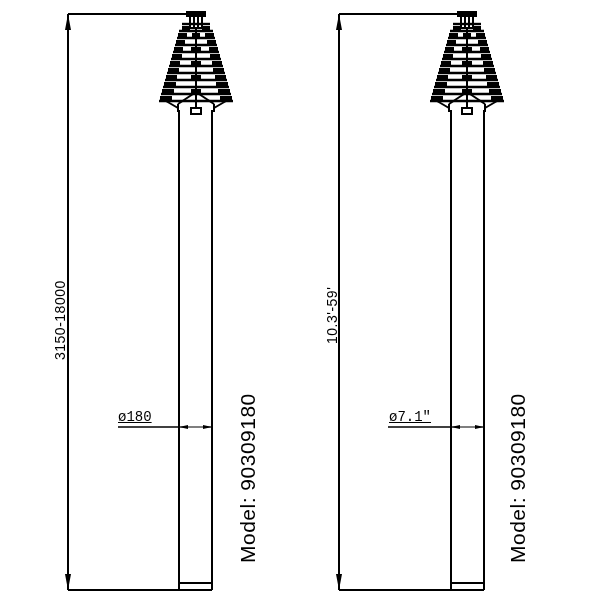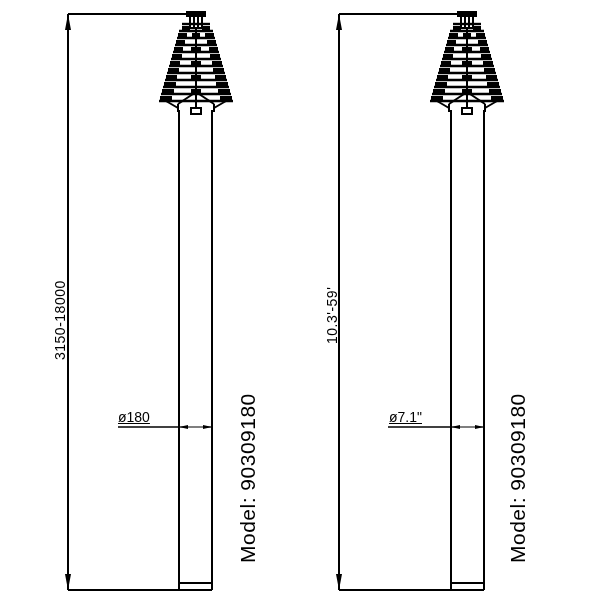--- a/index.html
+++ b/index.html
@@ -1,20 +1,20 @@
 <!DOCTYPE html>
 <html><head>
 <meta charset="utf-8">
 <style>
   html, body { margin: 0; padding: 0; background: #ffffff; }
   body { width: 600px; height: 600px; position: relative; overflow: hidden; font-family: "Liberation Sans", sans-serif; }
   .drawing { position: absolute; left: 0; top: 0; width: 600px; height: 600px; }
   .lbl { position: absolute; color: #000; white-space: nowrap; }
   .vert-dim { font-family: "Liberation Sans", sans-serif; font-size: 14px; transform-origin: left top; transform: rotate(-90deg); letter-spacing: 0.5px; }
-  .dia { font-family: Liberation Sans, sans-serif; font-size: 14px; text-decoration: underline; }
+  .dia { font-family: Liberation Mono, monospace; font-size: 14px; text-decoration: underline; }
   .model { font-family: "Liberation Sans", sans-serif; font-size: 21px; transform-origin: left top; transform: rotate(-90deg); letter-spacing: 0.5px; }
 </style>
 </head>
 <body>
 
 <svg class="drawing" viewBox="0 0 600 600" xmlns="http://www.w3.org/2000/svg">
   <defs>
     <g id="lamp-head" stroke="#000" stroke-width="2" fill="none">
 
       <rect x="-9" y="12" width="18" height="4" fill="#000"></rect>

